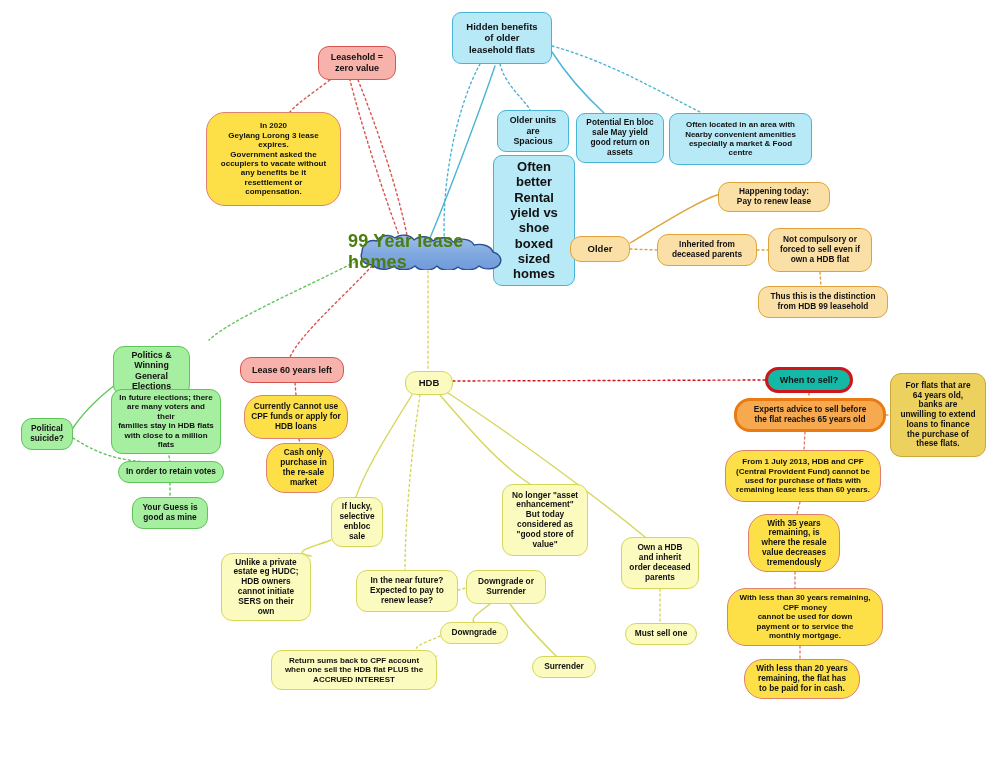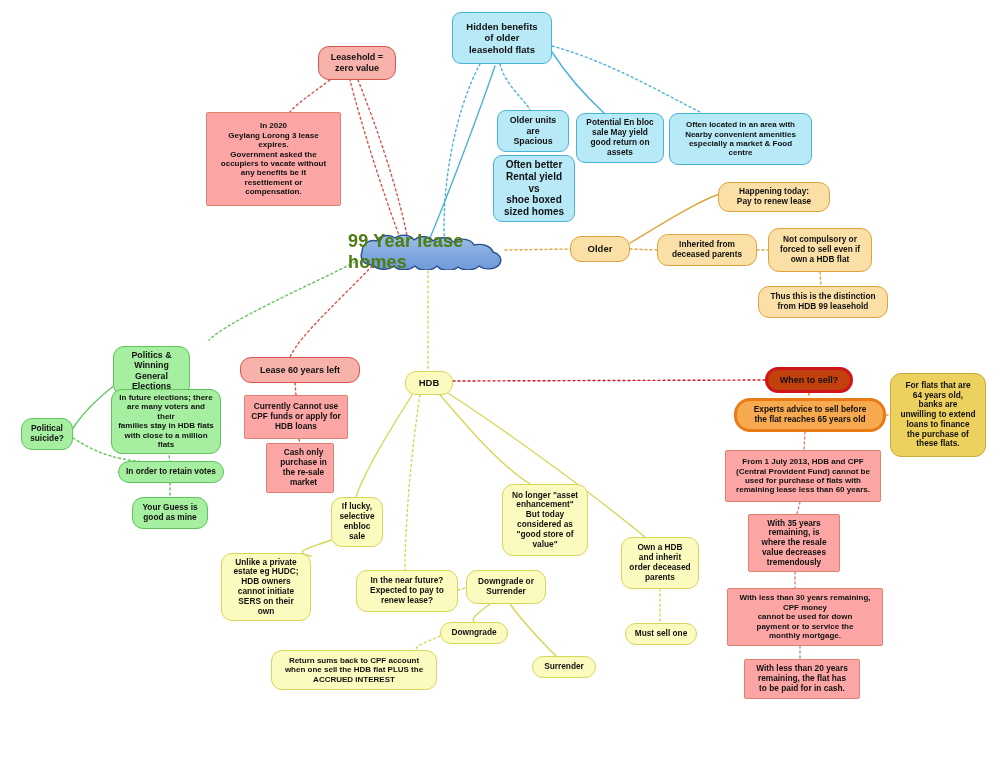--- a/index.html
+++ b/index.html
@@ -35,26 +35,26 @@
     font-weight: bold;
     color: #111111;
     line-height: 1.18;
     white-space: pre-line;
     padding: 3px 6px;
     z-index: 3;
   }
   
   .n-blue   { background:#b7e9f7; border:1.3px solid #4ab4d6; border-radius:9px; }
   .n-pink   { background:#f7b3ab; border:1.3px solid #d9534f; border-radius:11px; }
-  .n-pink2  { background:#fca5a5; border:1.3px solid #e08070; border-radius:2px; }
+  .n-pink2  { background:#fde047; border:1.3px solid #e08070; border-radius:19px; }
   .n-orange { background:#fadfa6; border:1.3px solid #e0a33c; border-radius:11px; }
   .n-green  { background:#a6eea0; border:1.3px solid #5fc45a; border-radius:11px; }
   .n-yellow { background:#fbfbbf; border:1.3px solid #d6d65a; border-radius:11px; }
   .n-gold   { background:#ecd15e; border:1.6px solid #c8a93a; border-radius:11px; }
-  .n-red-hl { background:#c2410c; border:3px solid #d0151a; border-radius:14px; }
+  .n-red-hl { background:#14b8a6; border:3px solid #d0151a; border-radius:14px; }
   .n-org-hl { background:#f7a94f; border:3px solid #ea7a13; border-radius:16px; }
 
   .center-node {
     position: absolute;
     z-index: 4;
     display: flex;
     align-items: center;
     justify-content: center;
   }
   .center-node .cloud-label {
@@ -157,21 +157,21 @@
     <span class="cloud-label">99 Year lease homes</span>
   </div>
 
   <div id="nodes-layer">
       <div class="node n-blue" style="left: 452px; top: 12px; width: 100px; min-height: 52px; font-size: 9.5px;"><span>Hidden benefits
 of older
 leasehold flats</span></div>
       <div class="node n-blue" style="left: 497px; top: 110px; width: 72px; min-height: 42px; font-size: 8.8px;"><span>Older units
 are
 Spacious</span></div>
-      <div class="node n-blue" style="left: 493px; top: 155px; width: 82px; min-height: 48px; font-size: 10px;"><span>Often better
+      <div class="node n-blue" style="left: 493px; top: 155px; width: 82px; min-height: 48px; font-size: 13px;"><span>Often better
 Rental yield vs
 shoe boxed
 sized homes</span></div>
       <div class="node n-blue" style="left: 576px; top: 113px; width: 88px; min-height: 50px; font-size: 8.3px;"><span>Potential En bloc
 sale May yield
 good return on
 assets</span></div>
       <div class="node n-blue" style="left: 669px; top: 113px; width: 143px; min-height: 52px; font-size: 8px;"><span>Often located in an area with
 Nearby convenient amenities
 especially a market &amp; Food
@@ -202,21 +202,21 @@
       <div class="node n-green" style="left: 21px; top: 418px; width: 52px; min-height: 32px; font-size: 8.3px; align-items: center;"><span>Political
 suicide?</span></div>
       <div class="node n-green" style="left: 111px; top: 389px; width: 110px; min-height: 62px; font-size: 8px;"><span>In future elections; there
 are many voters and their
 families stay in HDB flats
 with close to a million
 flats</span></div>
       <div class="node n-green" style="left: 118px; top: 461px; width: 106px; min-height: 22px; font-size: 8.3px;"><span>In order to retain votes</span></div>
       <div class="node n-green" style="left: 132px; top: 497px; width: 76px; min-height: 32px; font-size: 8.3px;"><span>Your Guess is
 good as mine</span></div>
-      <div class="node n-pink" style="left: 240px; top: 357px; width: 120px; min-height: 26px; font-size: 9px;"><span>Lease 60 years left</span></div>
+      <div class="node n-pink" style="left: 240px; top: 357px; width: 104px; min-height: 26px; font-size: 9px;"><span>Lease 60 years left</span></div>
       <div class="node n-pink2" style="left: 244px; top: 395px; width: 104px; min-height: 44px; font-size: 8.3px;"><span>Currently Cannot use
 CPF funds or apply for
 HDB loans</span></div>
       <div class="node n-pink2" style="left: 266px; top: 443px; width: 68px; min-height: 50px; font-size: 8.3px; padding-left: 13px;"><span>Cash only
 purchase in
 the re-sale
 market</span></div>
       <div class="node n-yellow" style="left: 405px; top: 371px; width: 48px; min-height: 24px; font-size: 9.5px;"><span>HDB</span></div>
       <div class="node n-yellow" style="left: 331px; top: 497px; width: 52px; min-height: 50px; font-size: 8.3px;"><span>If lucky,
 selective

